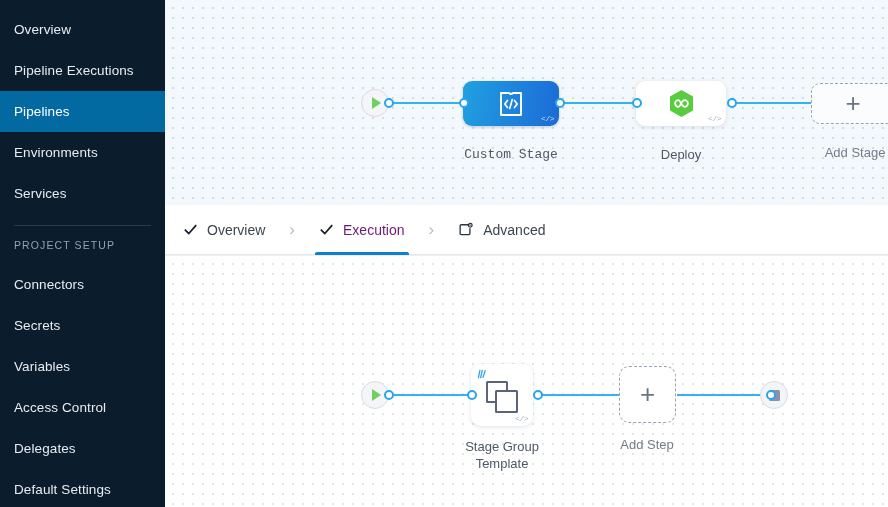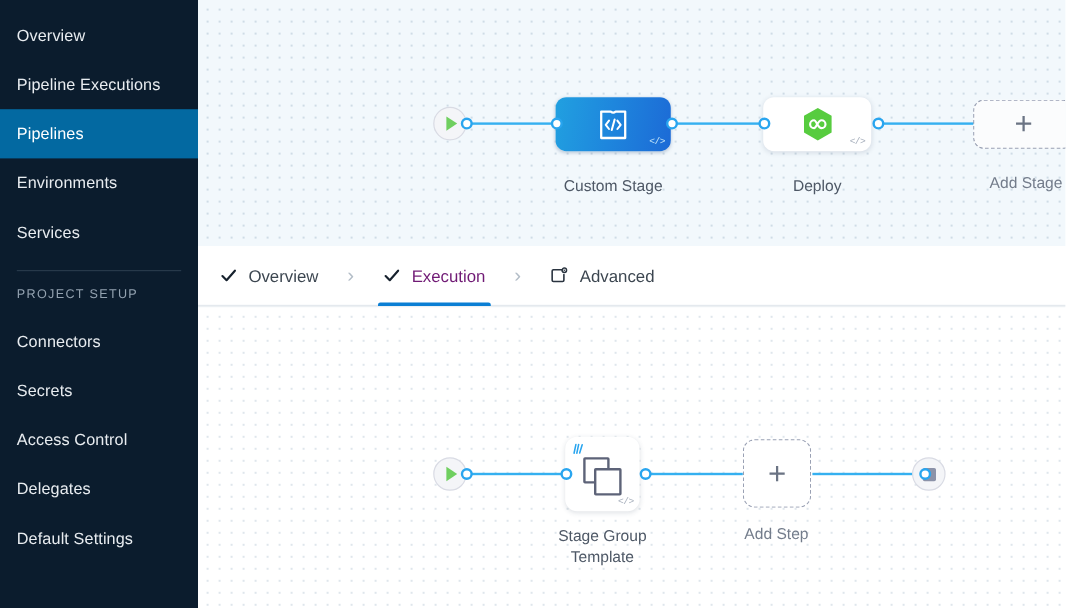--- a/index.html
+++ b/index.html
@@ -268,20 +268,23 @@
 
     <div class="nav-section">PROJECT SETUP</div>
 
     <div class="nav-item">
       <span>Connectors</span>
     </div>
     <div class="nav-item">
       <span>Secrets</span>
     </div>
     <div class="nav-item">
+      <span>Variables</span>
+    </div>
+    <div class="nav-item">
       <span>Access Control</span>
     </div>
     <div class="nav-item">
       <span>Delegates</span>
     </div>
     <div class="nav-item">
       <span>Default Settings</span>
     </div>
   </nav>
 
@@ -302,21 +305,21 @@
         <svg width="26" height="28" viewBox="0 0 26 28">
           <path d="M3 3 h8 a3 3 0 0 0 4 0 h8 v22 h-20 z" fill="none" stroke="#ffffff" stroke-width="1.9" stroke-linejoin="round"></path>
           <path d="M9.5 10.5 L6.8 14 L9.5 17.5" fill="none" stroke="#ffffff" stroke-width="1.7" stroke-linecap="round" stroke-linejoin="round"></path>
           <path d="M16.5 10.5 L19.2 14 L16.5 17.5" fill="none" stroke="#ffffff" stroke-width="1.7" stroke-linecap="round" stroke-linejoin="round"></path>
           <path d="M14.2 9.6 L11.8 18.4" fill="none" stroke="#ffffff" stroke-width="1.7" stroke-linecap="round"></path>
         </svg>
         <span class="code-badge on-blue">&lt;/&gt;</span>
       </div>
       <div class="port" style="left:294px; top:98px;"></div>
       <div class="port" style="left:390px; top:98px;"></div>
-      <div class="node-label" style="left:276px; top:146px; width:140px;">Custom Stage</div>
+      <div class="node-label" style="left:276px; top:146px; width:140px;font-family:Liberation Mono, monospace;">Custom Stage</div>
 
       <div class="node node-deploy" style="left:471px; top:81px;">
         <svg width="27" height="29" viewBox="0 0 27 29">
           <path d="M13.5 1 L25 7.5 V21.5 L13.5 28 L2 21.5 V7.5 Z" fill="#57cc3f"></path>
           <path d="M10.4 11.2 a3.3 3.3 0 1 0 0 6.6 c2.1 0 2.9 -6.6 6.2 -6.6 a3.3 3.3 0 1 1 0 6.6 c-3.3 0 -4.1 -6.6 -6.2 -6.6 z" fill="none" stroke="#ffffff" stroke-width="1.8" stroke-linecap="round" stroke-linejoin="round"></path>
         </svg>
         <span class="code-badge">&lt;/&gt;</span>
       </div>
       <div class="port" style="left:467px; top:98px;"></div>
       <div class="port" style="left:562px; top:98px;"></div>

